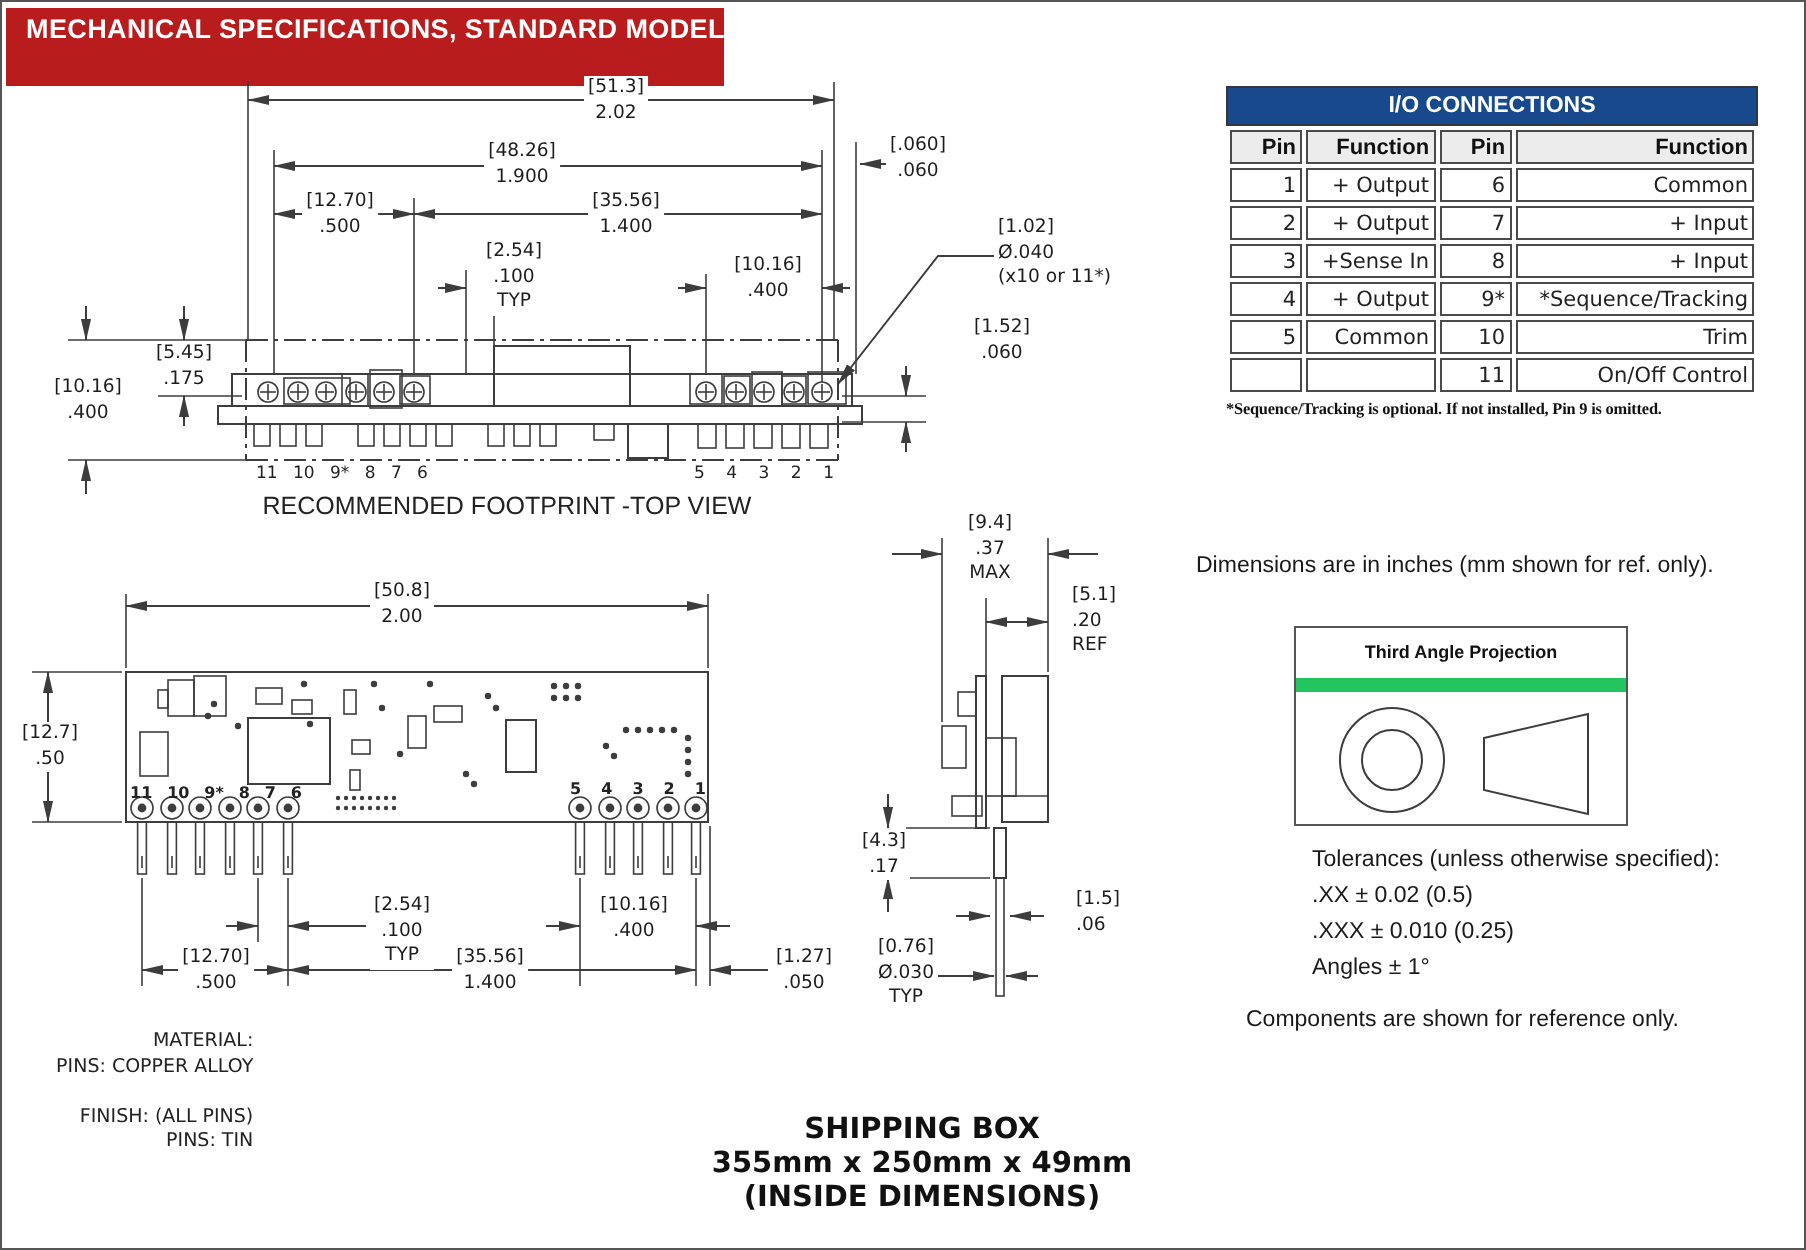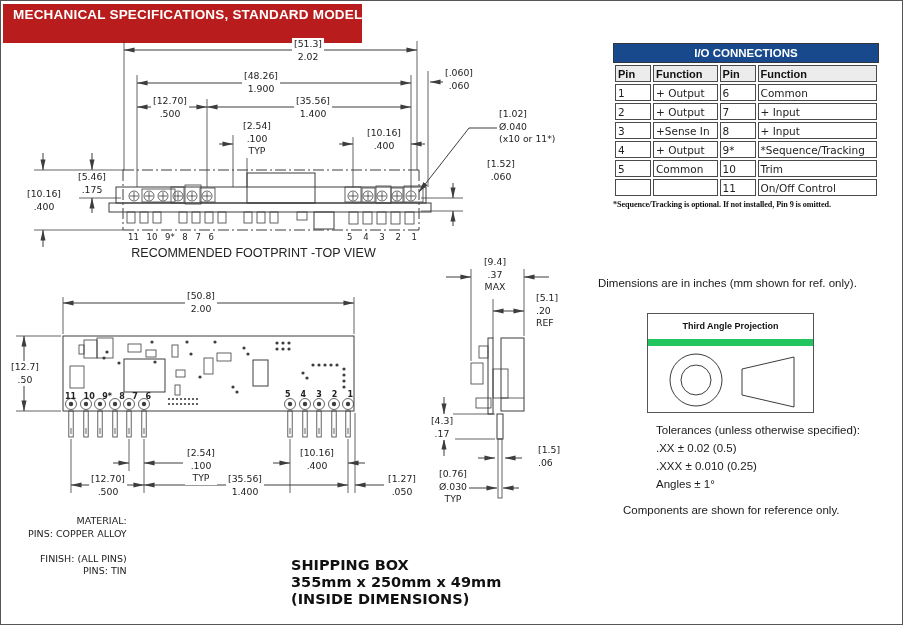--- a/index.html
+++ b/index.html
@@ -33,28 +33,28 @@
     font-size:8.5px;color:#222;background:#fff;}
   .pinrow.sm{font-size:8px;font-weight:bold;background:transparent;}
   
   .caption{position:absolute;font-family:"Liberation Sans",sans-serif;
     font-size:12.5px;color:#222;text-align:center;}
   .note{position:absolute;font-family:"Liberation Sans",sans-serif;
     font-size:11.5px;color:#1a1a1a;}
   .tol{line-height:18px;white-space:pre-line;}
   .material{position:absolute;font-size:9.5px;line-height:12.5px;white-space:pre;color:#222;text-align:right;}
   .shipping{position:absolute;font-weight:bold;font-size:14.5px;line-height:17px;
-    text-align:left;white-space:pre-line;color:#111;}
+    text-align:center;white-space:pre-line;color:#111;}
   
   .io-wrap{position:absolute;left:612px;top:42px;width:266px;}
   .io-title{background:#17498c;color:#fff;text-align:center;
     font-family:"Liberation Sans",sans-serif;font-weight:bold;font-size:11.5px;
     padding:3px 16px;border:1px solid #33373d;}
   .io-wrap table{border-collapse:separate;border-spacing:2px;width:100%;background:#fff;margin-top:0;}
-  .io-wrap th,.io-wrap td{border:1px solid #4a4a4a;text-align:left;
+  .io-wrap th,.io-wrap td{border:1px solid #4a4a4a;text-align:right;
     font-size:10.5px;padding:0 2px;height:15px;color:#222;}
   .io-wrap th{background:#ececec;font-weight:bold;font-size:11px;
     font-family:"Liberation Sans",sans-serif;color:#111;}
   .io-wrap .c-pin{width:30px;}
   .io-foot{margin-top:2px;font-size:8.2px;font-weight:bold;color:#111;
     font-family:Liberation Serif, serif;white-space:nowrap;letter-spacing:-.1px;}
   
   .proj{position:absolute;left:646px;top:312px;width:165px;height:98px;
     border:1px solid #555;background:#fff;}
   .proj-title{height:25px;line-height:25px;text-align:center;border-bottom:7px solid #22c55e;
@@ -408,21 +408,21 @@
 TYP</div>
   <div class="dim" style="left:383px;top:126px">[10.16]
 .400</div>
   <div class="dim la" style="left:496px;top:107px">[1.02]
 Ø.040
 (x10 or 11*)</div>
   <div class="dim" style="left:458px;top:66px">[.060]
 .060</div>
   <div class="dim" style="left:500px;top:157px">[1.52]
 .060</div>
-  <div class="dim" style="left:91px;top:170px">[5.46]
+  <div class="dim" style="left:91px;top:170px">[5.45]
 .175</div>
   <div class="dim" style="left:43px;top:187px">[10.16]
 .400</div>
 
   <div class="pinrow" style="left:127px;top:231px;width:86px">
       <span>11</span>
       <span>10</span>
       <span>9*</span>
       <span>8</span>
       <span>7</span>

